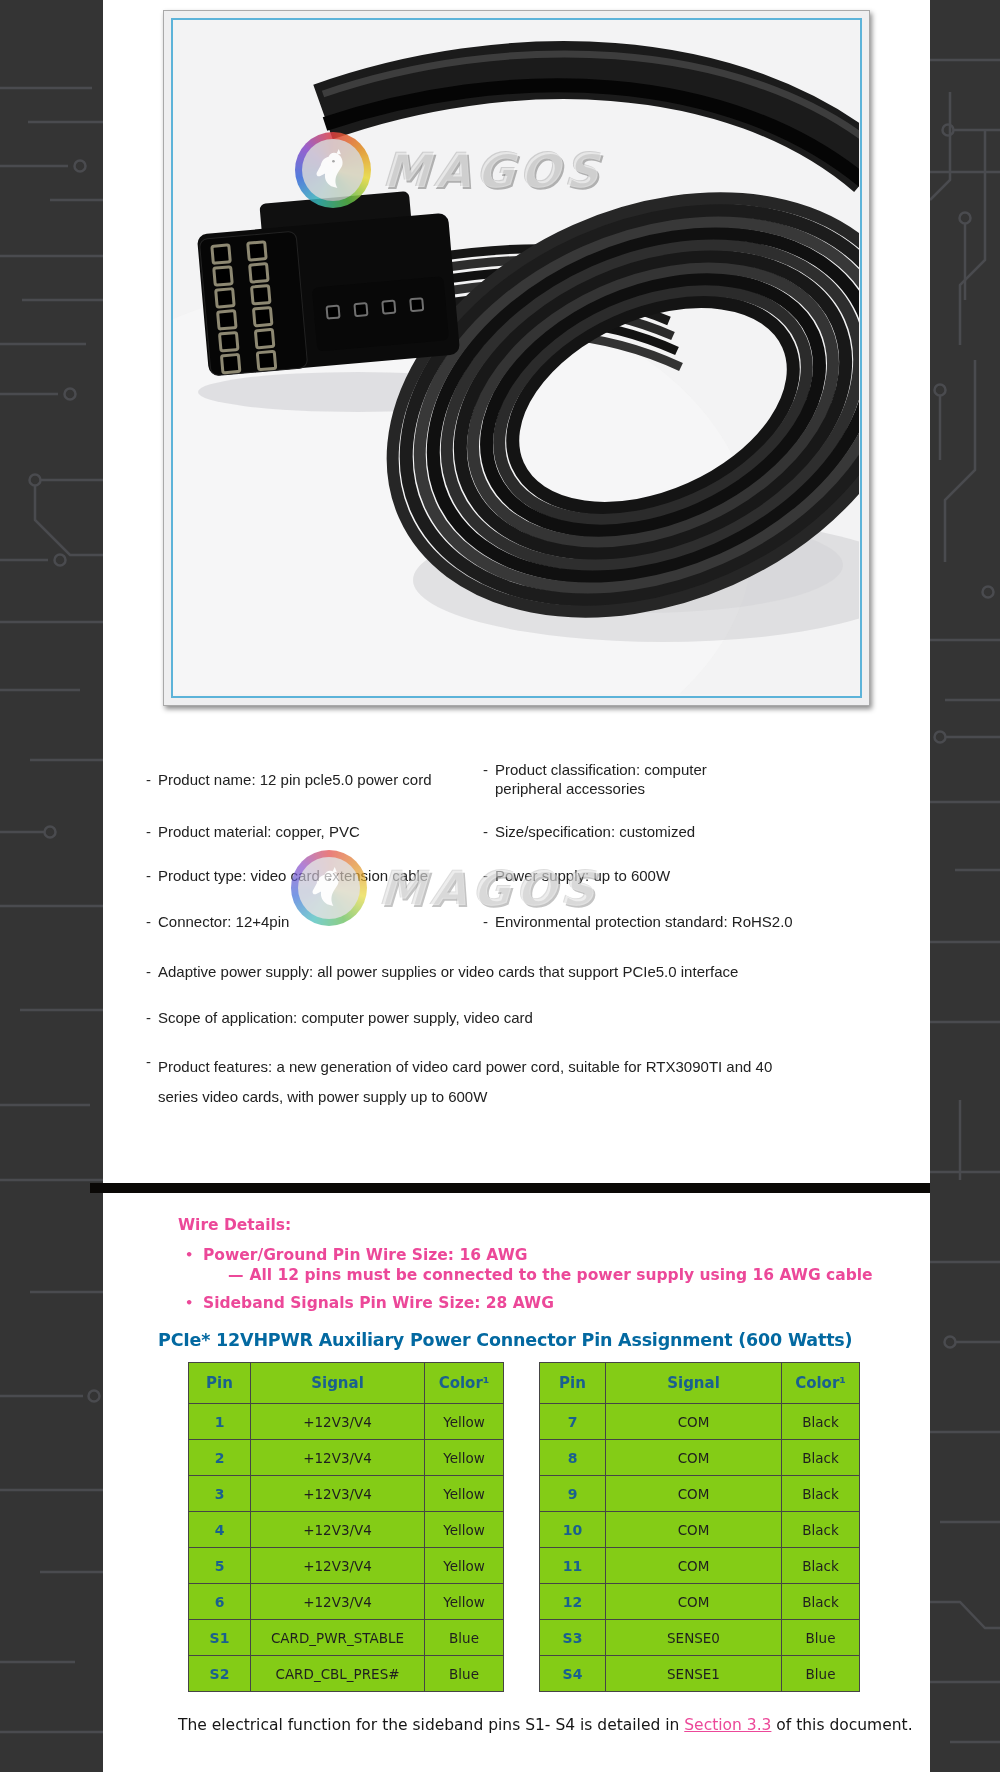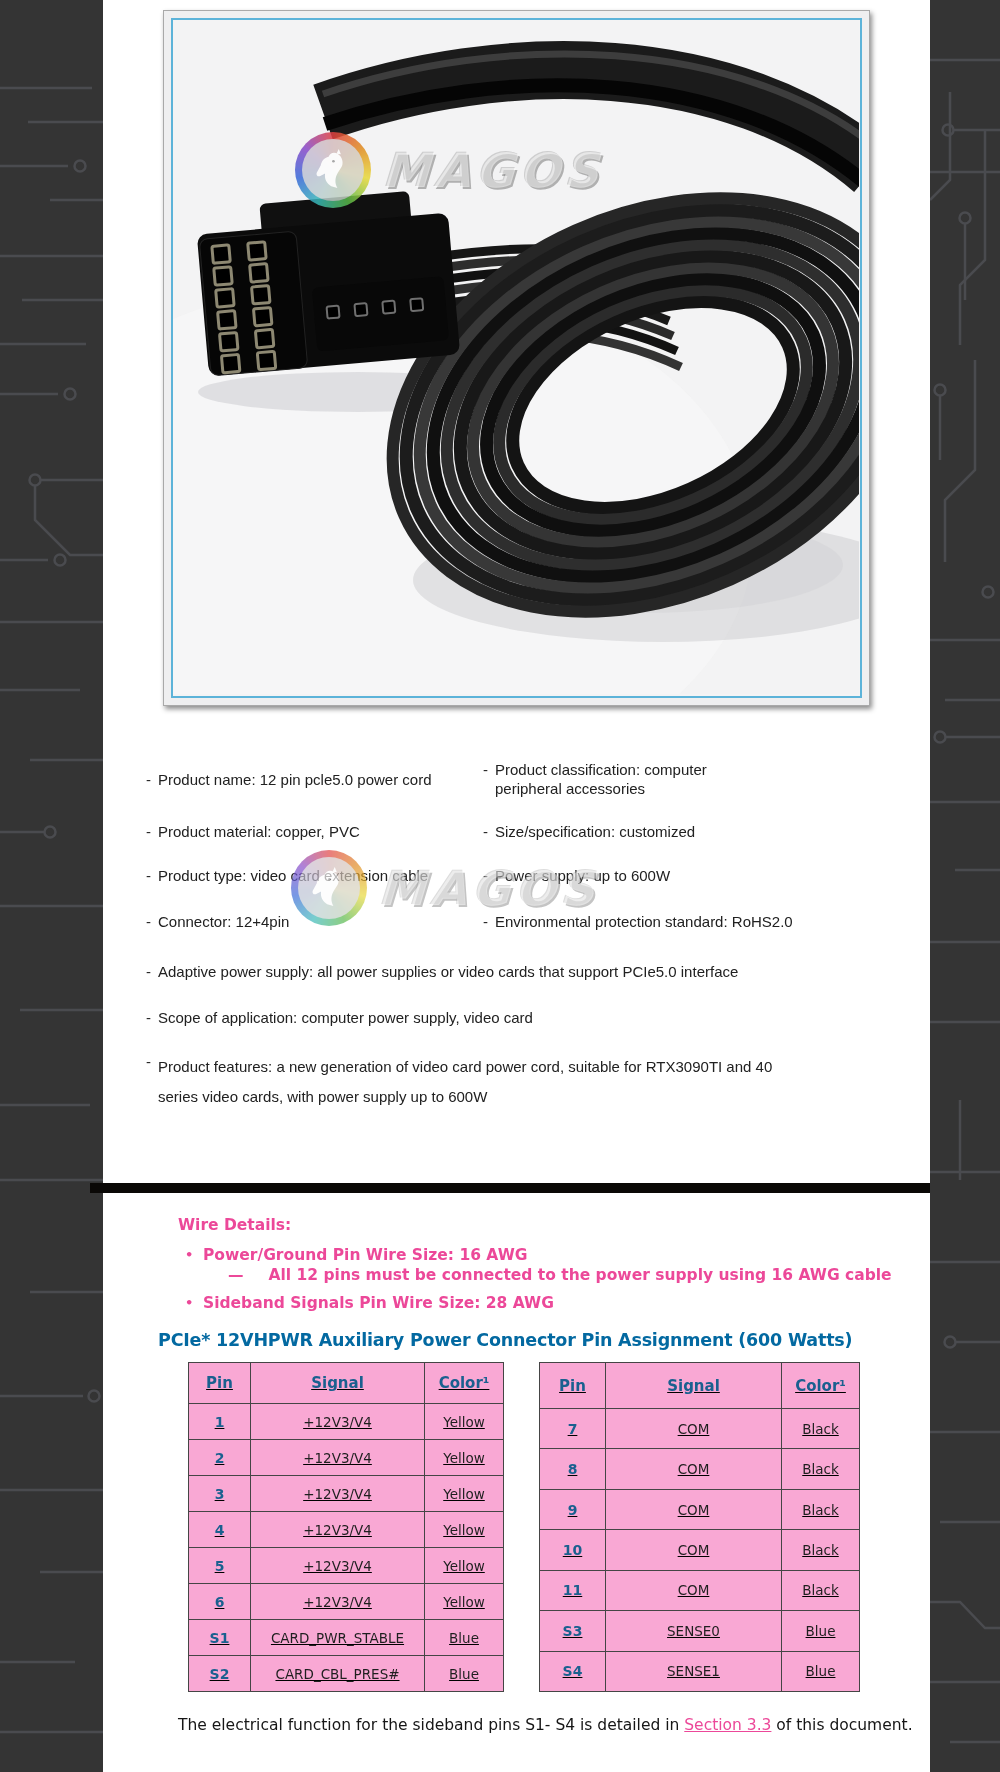--- a/index.html
+++ b/index.html
@@ -35,28 +35,28 @@
   .spec.feat .txt{width:650px;line-height:30px;}
 
   
   .divider{position:absolute;left:-13px;top:1183px;width:840px;height:10px;background:#0a0806;}
 
   
   .wd{font-family:"DejaVu Sans",sans-serif;color:#ec4899;font-weight:bold;}
   .wd-heading{position:absolute;left:75px;top:1216px;font-size:15.5px;}
   .wd-b1{position:absolute;left:82px;top:1246px;font-size:15.5px;}
   .wd-sub{position:absolute;left:125px;top:1266px;font-size:15.5px;}
-  .wd-sub .subtxt{margin-left:25px;}
+  .wd-sub .subtxt{margin-left:6px;}
   .wd-b2{position:absolute;left:82px;top:1294px;font-size:15.5px;}
   .wd .blt{display:inline-block;width:18px;font-size:13px;vertical-align:1px;}
   .wd-title{position:absolute;left:55px;top:1330px;width:780px;font-size:17.5px;font-weight:bold;
             color:#0369a1;letter-spacing:-0.2px;}
 
   .tables{position:absolute;left:85px;top:1362px;display:flex;gap:35px;}
-  table.pins{border-collapse:collapse;background:#f9a8d4;font-family:"DejaVu Sans",sans-serif;text-decoration:underline;}
+  table.pins{border-collapse:collapse;background:#84cc16;font-family:"DejaVu Sans",sans-serif;}
   table.pins th,table.pins td{border:1.5px solid #454545;text-align:center;vertical-align:middle;padding:0;}
   table.pins th{height:40px;font-size:15px;font-weight:bold;color:#1a608f;}
   table.pins td{height:35px;font-size:13.5px;color:#1f1f1f;}
   table.pins td.pin{font-weight:bold;color:#1a608f;font-size:14px;}
   table.pins th sup,{font-size:10px;}
   .footnote{position:absolute;left:75px;top:1712px;width:752px;font-family:"DejaVu Sans",sans-serif;
             font-size:15.5px;line-height:27px;color:#161616;}
   .footnote a{color:#ec4899;text-decoration:underline;cursor:pointer;}
 </style>
 </head>
@@ -371,20 +371,25 @@
               <td class="pin">10</td>
               <td>COM</td>
               <td>Black</td>
             </tr>
         <tr>
               <td class="pin">11</td>
               <td>COM</td>
               <td>Black</td>
             </tr>
         <tr>
+              <td class="pin">12</td>
+              <td>COM</td>
+              <td>Black</td>
+            </tr>
+        <tr>
               <td class="pin">S3</td>
               <td>SENSE0</td>
               <td>Blue</td>
             </tr>
         <tr>
               <td class="pin">S4</td>
               <td>SENSE1</td>
               <td>Blue</td>
             </tr>
       </tbody>

